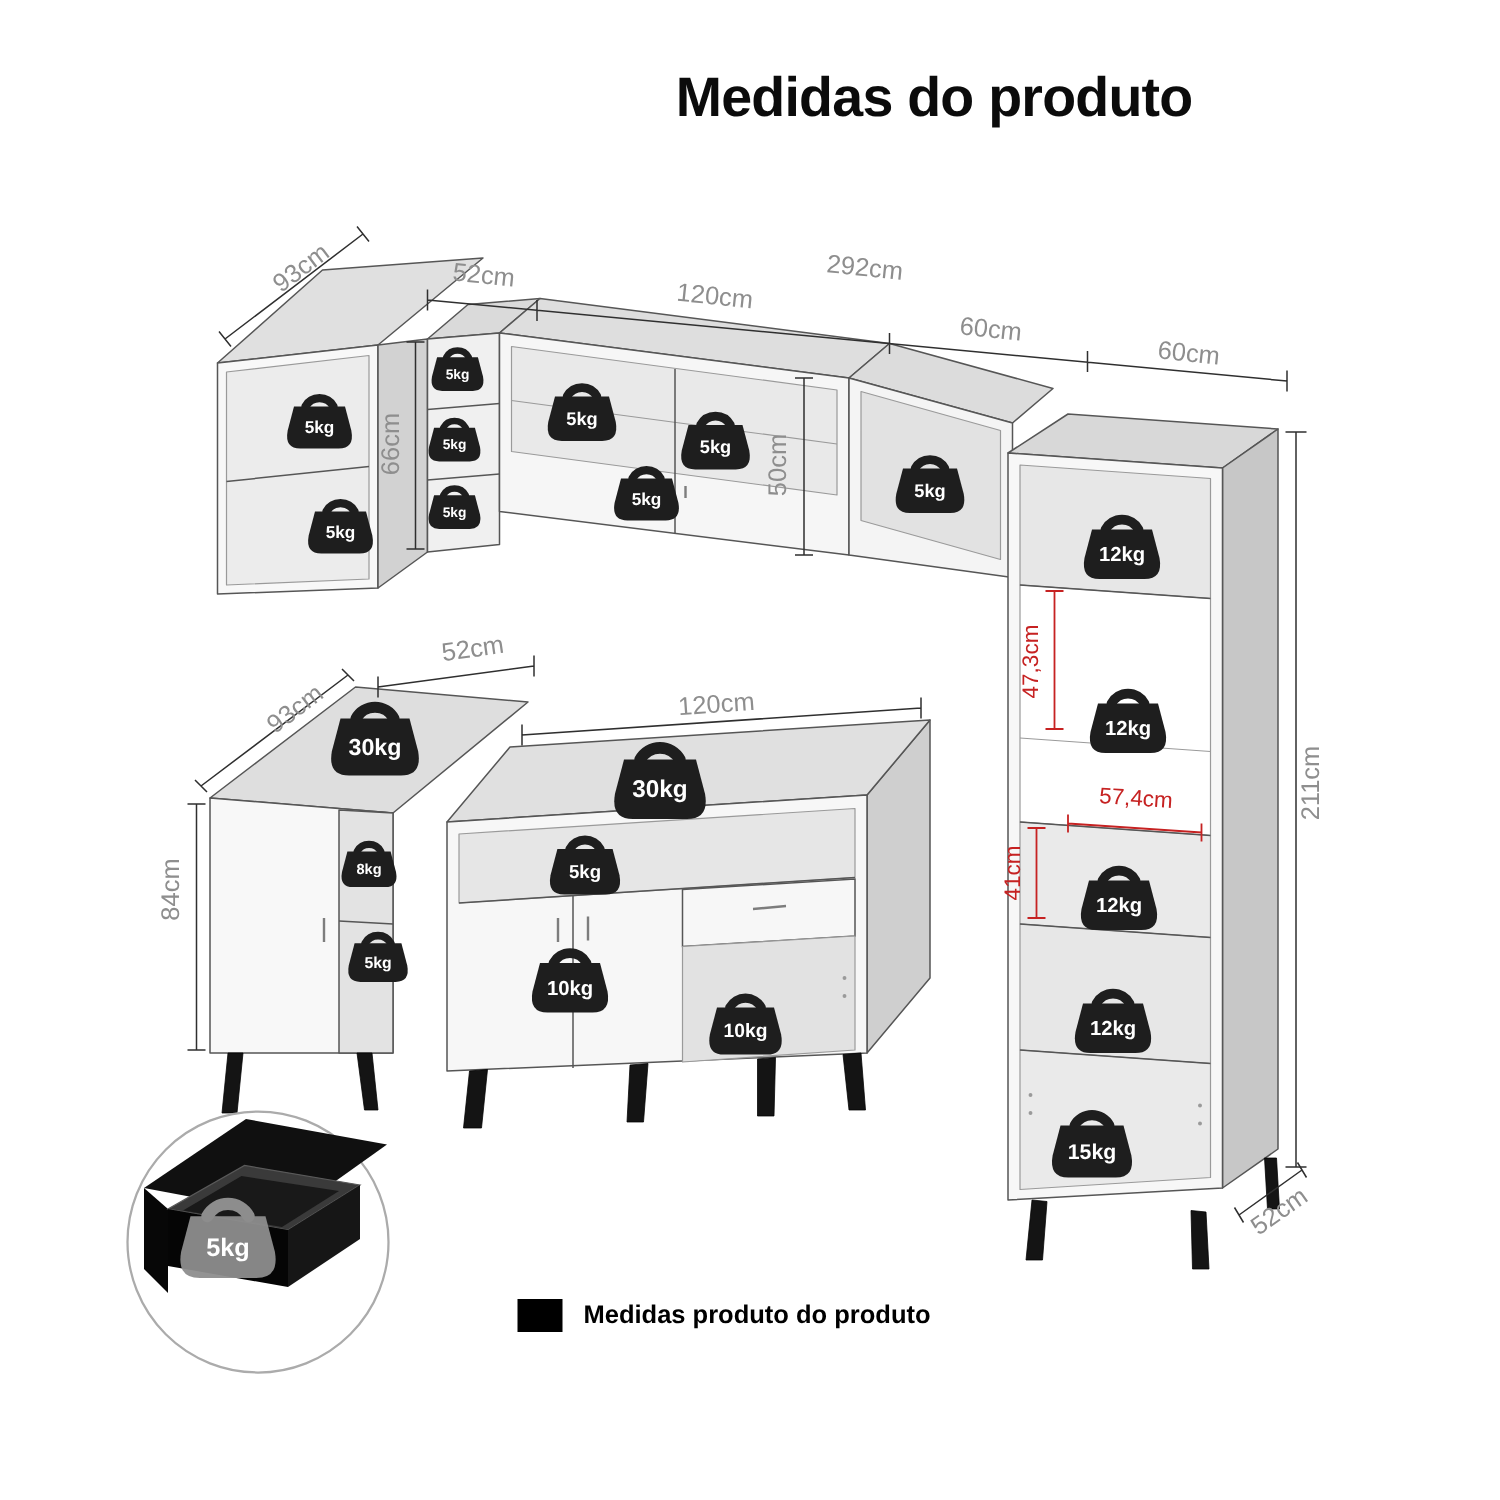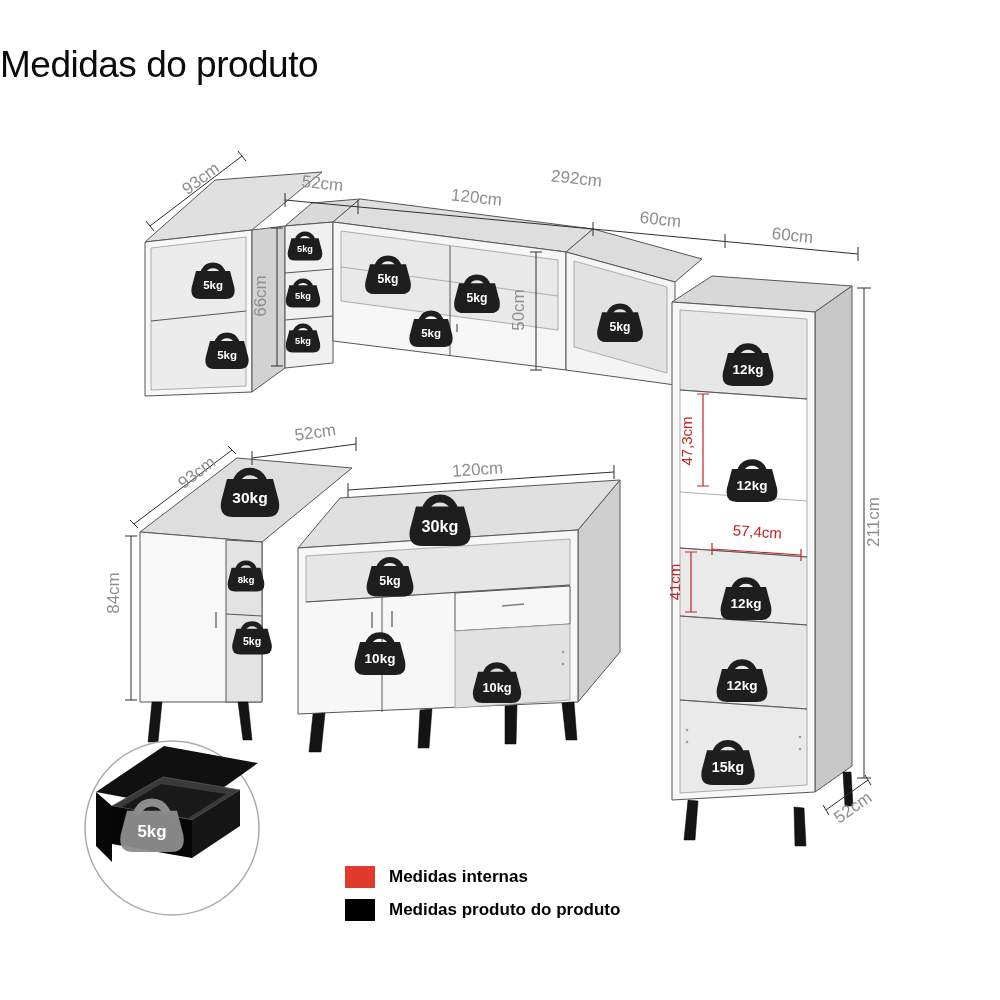--- a/index.html
+++ b/index.html
@@ -1,19 +1,19 @@
 <!DOCTYPE html>
 <html style="--internal_red: #c62222; --dim_gray: #8e8e8e; --badge_dark: #1e1e1e; --badge_gray: #8d8d8d;"><head>
 <meta charset="utf-8">
 <style>
   html,body{margin:0;padding:0;background:#fff;}
   .page{position:relative;width:1000px;height:1000px;background:#ffffff;overflow:hidden;
         font-family:"Liberation Sans",sans-serif;}
-  h1.title{position:absolute;top:44px;left:0;width:795px;margin:0;text-align:left;
-        font-size:37px;font-weight:400;color:#0b0b0b;letter-spacing:-0.5px;
+  h1.title{position:absolute;top:44px;left:0;width:795px;margin:0;text-align:right;
+        font-size:37px;font-weight:700;color:#0b0b0b;letter-spacing:-0.5px;
         font-family:"Liberation Sans",sans-serif;}
   svg.scene{position:absolute;left:0;top:0;}
   svg text{font-family:"Liberation Sans",sans-serif;}
   .f{stroke:#565656;stroke-width:1;stroke-linejoin:round;}
   .fi{stroke:#9a9a9a;stroke-width:0.8;stroke-linejoin:round;}
   .ln{stroke:#565656;stroke-width:1;fill:none;}
   .lnt{stroke:#9a9a9a;stroke-width:0.8;fill:none;}
   .hw{stroke:#7d7d7d;stroke-width:1.6;fill:none;}
   .leg{fill:#141414;stroke:#000;stroke-width:0.5;}
   .dim{stroke:#2f2f2f;stroke-width:1;fill:none;}
@@ -269,22 +269,18 @@
         <g transform="translate(152,827) scale(1.25)">
           <path d="M -11 -13 A 12.5 12.5 0 0 1 11 -13" fill="none" stroke="#8d8d8d" stroke-width="6.5" stroke-linecap="round"></path>
           <path d="M-20,-13 L20,-13 L25,6 Q27.5,20 15,20 L-15,20 Q-27.5,20 -25,6 Z" fill="#8d8d8d" opacity="0.95"></path>
           <text y="8" class="badge-text">5kg</text>
         </g>
       </g>
   </svg>
 
   <div class="legend" id="legend">
       <div class="legend-row">
-        <span class="legend-swatch" style="background: rgb(224, 58, 47);"></span>
-        <span class="legend-label">Medidas internas</span>
-      </div>
-      <div class="legend-row">
         <span class="legend-swatch" style="background: rgb(0, 0, 0);"></span>
         <span class="legend-label">Medidas produto do produto</span>
       </div>
     </div>
 
 </div>
 
 </body></html>

